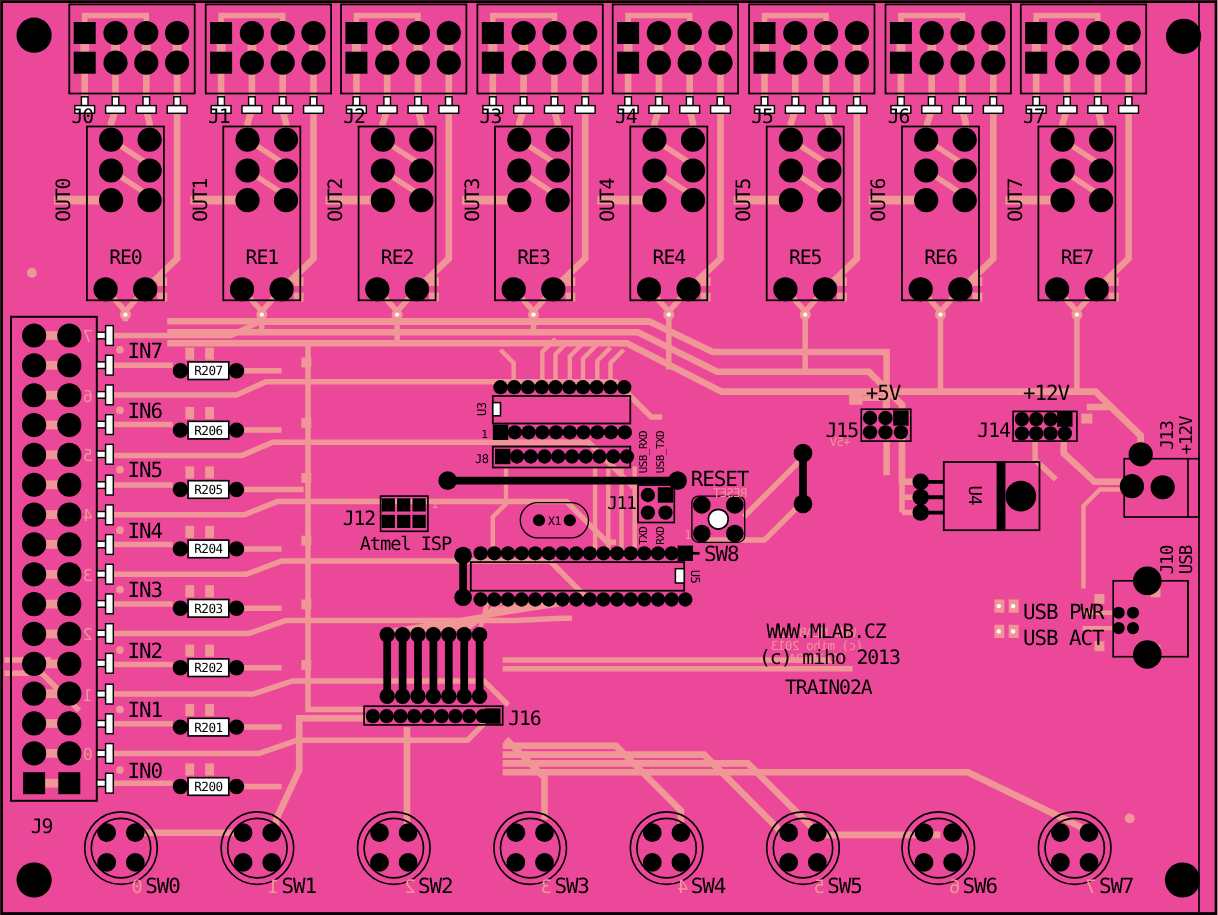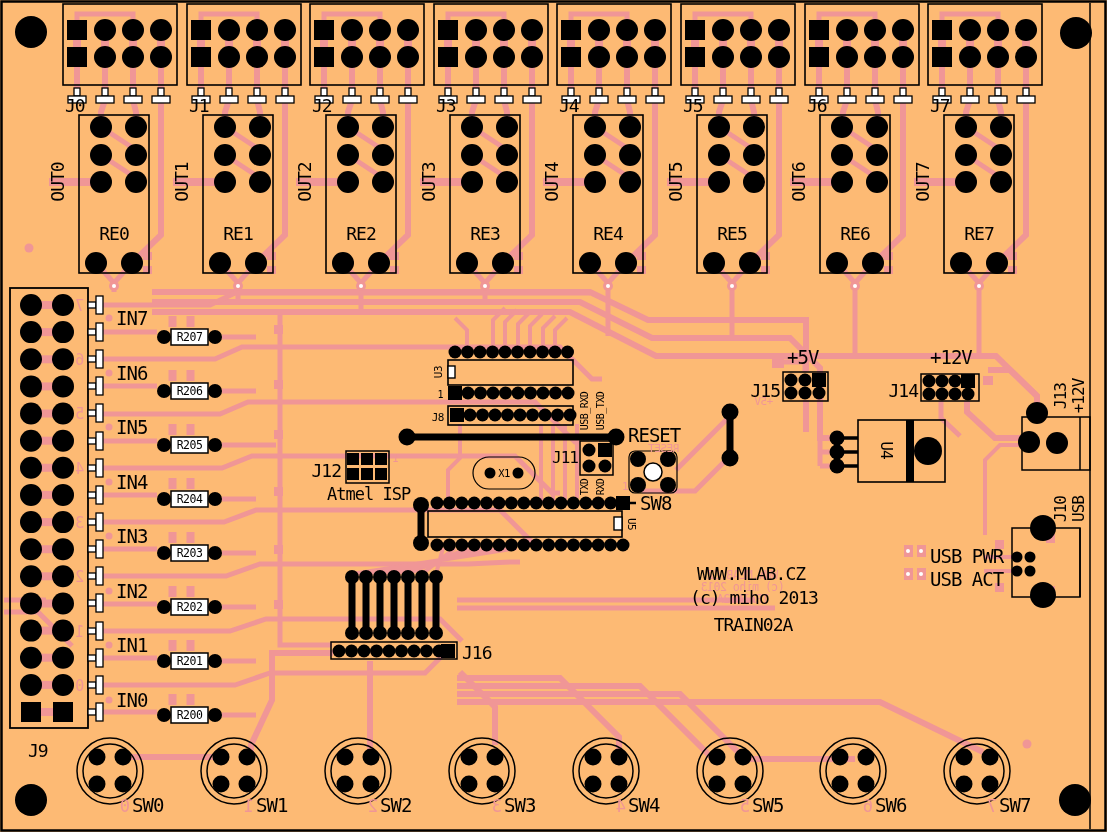--- a/index.html
+++ b/index.html
@@ -1,16 +1,16 @@
 <!DOCTYPE html>
 <html><head>
 <meta charset="utf-8">
 <style>
   html,body{margin:0;padding:0;background:#fff;}
-  #board-wrap{position:relative;width:1107px;height:832px;background:#fdba74;overflow:hidden;}
+  #board-wrap{position:relative;width:1107px;height:832px;background:#ec4899;overflow:hidden;}
   svg{display:block;}
   .t{fill:#000;font-family:"DejaVu Sans Mono","Liberation Mono",monospace;letter-spacing:-1px;}
   .tsm{fill:#000;font-family:"DejaVu Sans Mono","Liberation Mono",monospace;letter-spacing:-0.5px;}
   .tr{fill:#F09696;font-family:"DejaVu Sans Mono","Liberation Mono",monospace;letter-spacing:-0.5px;}
   .trace{stroke:#F09696;fill:none;}
   .sq{fill:#F09696;stroke:none;}
   .outl{fill:none;stroke:#000;}
 </style>
 </head>
 <body>

